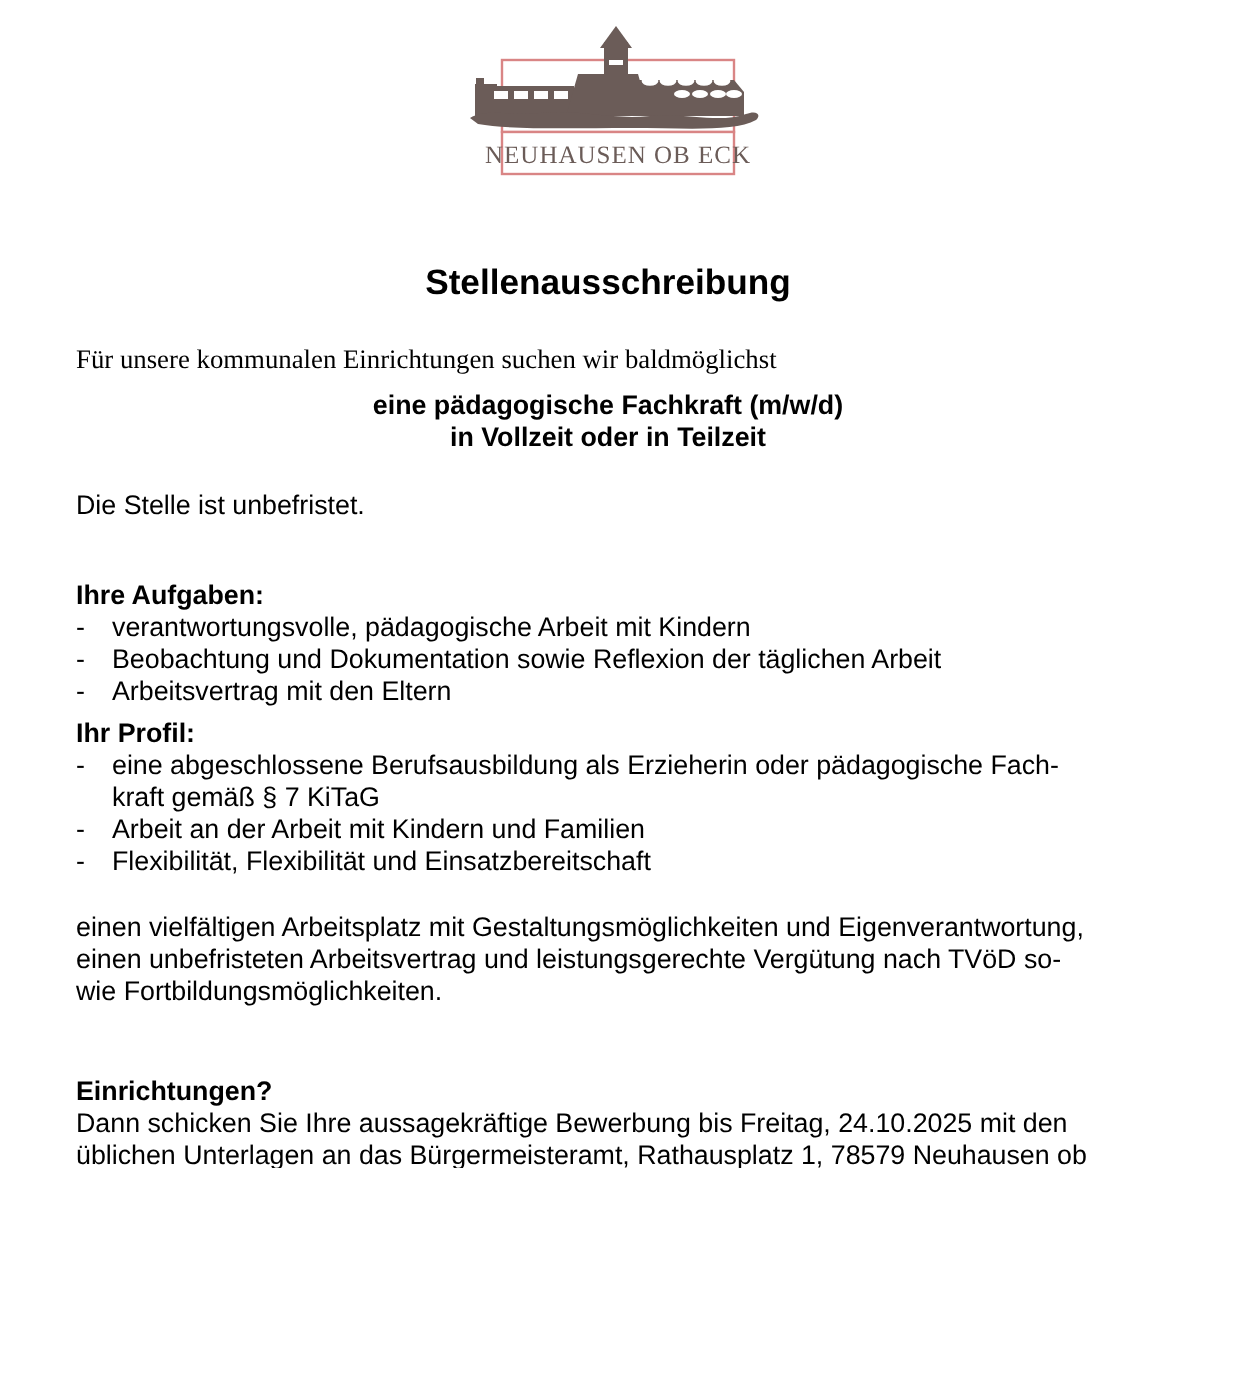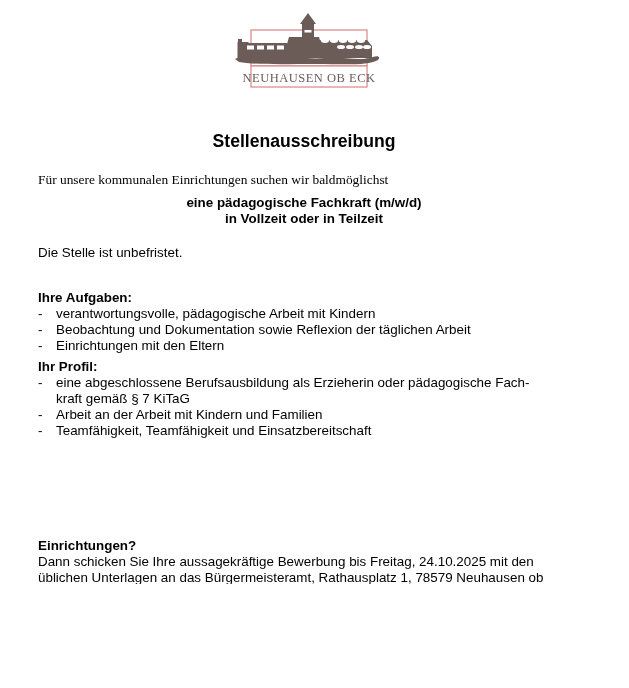--- a/index.html
+++ b/index.html
@@ -86,42 +86,45 @@
     <div class="bullet">
       <span class="dash">-</span>
       <span class="btext">verantwortungsvolle, pädagogische Arbeit mit Kindern</span>
     </div>
     <div class="bullet">
       <span class="dash">-</span>
       <span class="btext">Beobachtung und Dokumentation sowie Reflexion der täglichen Arbeit</span>
     </div>
     <div class="bullet">
       <span class="dash">-</span>
-      <span class="btext">Einrichtungen mit den Eltern</span>
+      <span class="btext">Arbeitsvertrag mit den Eltern</span>
     </div>
   </div>
 
   <div class="abs pos-profile">
     <div class="bold">Ihr Profil:</div>
     <div class="bullet">
       <span class="dash">-</span>
       <span class="btext">eine abgeschlossene Berufsausbildung als Erzieherin oder pädagogische Fach-
 kraft gemäß § 7 KiTaG</span>
     </div>
     <div class="bullet">
       <span class="dash">-</span>
       <span class="btext">Arbeit an der Arbeit mit Kindern und Familien</span>
     </div>
     <div class="bullet">
       <span class="dash">-</span>
-      <span class="btext">Teamfähigkeit, Teamfähigkeit und Einsatzbereitschaft</span>
+      <span class="btext">Flexibilität, Flexibilität und Einsatzbereitschaft</span>
     </div>
   </div>
 
   <div class="abs pos-offer">
+    <div class="para">einen vielfältigen Arbeitsplatz mit Gestaltungsmöglichkeiten und Eigenverantwortung,
+einen unbefristeten Arbeitsvertrag und leistungsgerechte Vergütung nach TVöD so-
+wie Fortbildungsmöglichkeiten.</div>
   </div>
 
   <div class="abs pos-contact">
     <div class="bold">Einrichtungen?</div>
     <div class="para">Dann schicken Sie Ihre aussagekräftige Bewerbung bis Freitag, 24.10.2025 mit den
 üblichen Unterlagen an das Bürgermeisteramt, Rathausplatz 1, 78579 Neuhausen ob
 Eck oder gerne per E-Mail an: info@neuhausen-ob-eck.de. Fragen beantwortet
 Ihnen gerne Ordnungsamtsleiterin Eva Kempf, Tel.: 07467 9460-28.</div>
   </div>
 

